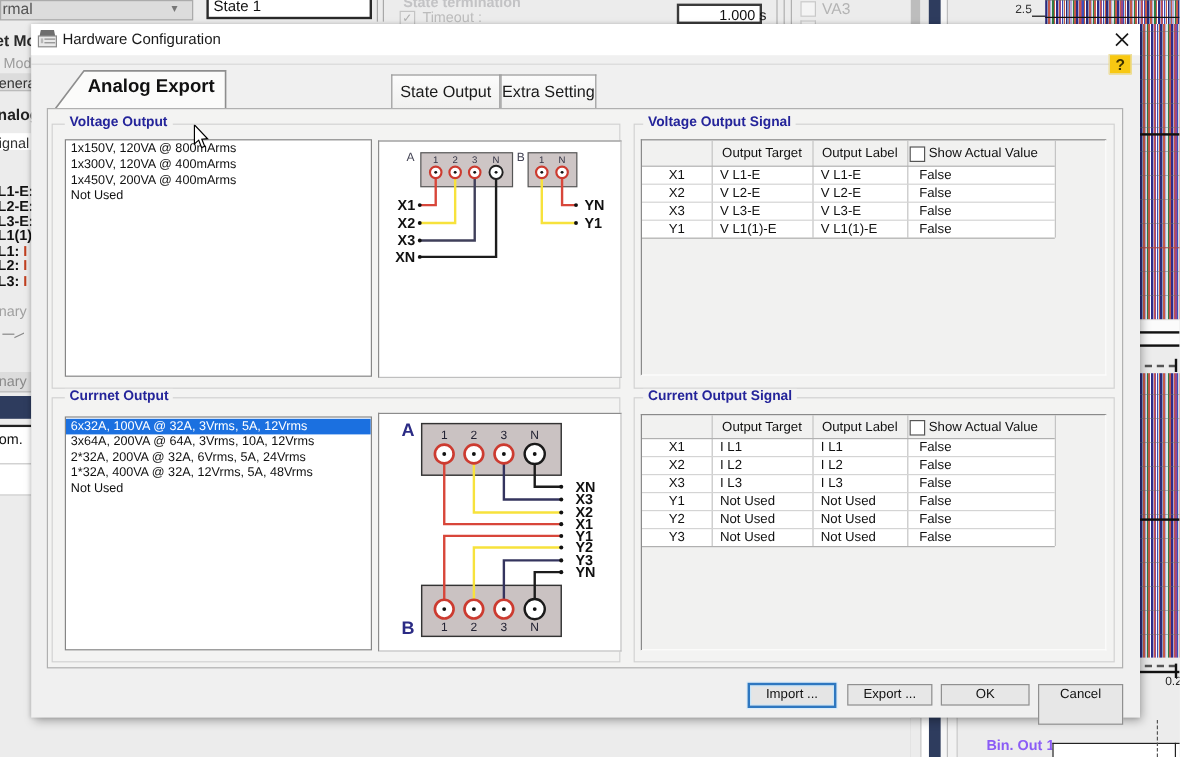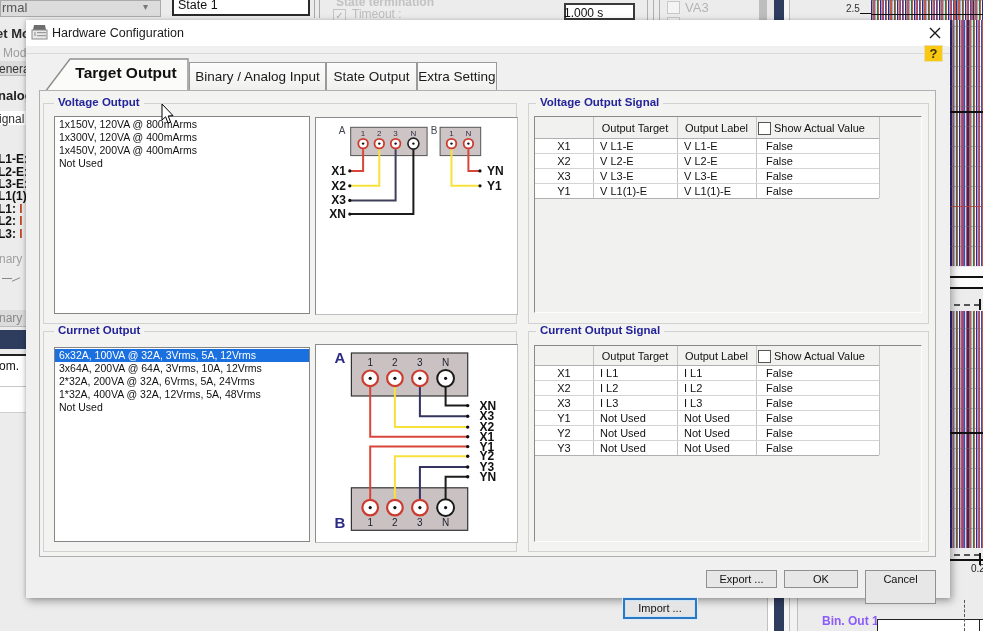--- a/index.html
+++ b/index.html
@@ -16,21 +16,21 @@
   <div class="abs" style="left:2px;top:0px;font-size:13px;color:#555;">rmal</div>
   <div class="abs" style="left:143px;top:1px;font-size:10px;color:#777;">▾</div>
   <div class="abs" style="left:172px;top:-4px;width:138px;height:20px;background:#fff;border:2px solid #2a2a2a;box-sizing:border-box;"></div>
   <div class="abs" style="left:178px;top:-2px;font-size:12.5px;color:#111;">State 1</div>
   <div class="abs" style="left:314px;top:0;width:1px;height:18px;background:#a8a8a8;"></div>
   <div class="abs" style="left:319px;top:0;width:1px;height:18px;background:#a8a8a8;"></div>
   <div class="abs" style="left:336px;top:-5px;font-size:12px;font-weight:bold;color:#c3c3c5;">State termination</div>
   <div class="abs" style="left:333px;top:9px;width:11px;height:11px;border:1px solid #c4c4c4;background:#ededed;color:#b0b0b0;font-size:10px;line-height:11px;text-align:center;">✓</div>
   <div class="abs" style="left:352px;top:7px;font-size:12px;color:#bcbcbc;">Timeout :</div>
   <div class="abs" style="left:564px;top:3px;width:71px;height:17px;background:#fff;border:2px solid #3a3a3a;box-sizing:border-box;"></div>
-  <div class="abs" style="left:564px;top:6px;width:64px;font-size:12px;color:#111;text-align:left;">1.000 s</div>
+  <div class="abs" style="left:564px;top:6px;width:64px;font-size:12px;color:#111;text-align:center;padding-left:23px;">1.000 s</div>
   <div class="abs" style="left:647px;top:0;width:1px;height:20px;background:#b0b0b0;"></div>
   <div class="abs" style="left:653px;top:0;width:1px;height:20px;background:#b0b0b0;"></div>
   <div class="abs" style="left:659px;top:0;width:1px;height:20px;background:#b0b0b0;"></div>
   <div class="abs" style="left:667px;top:1px;width:11px;height:11px;border:1px solid #c8c8c8;background:#f4f4f4;"></div>
   <div class="abs" style="left:685px;top:0px;font-size:13px;color:#b4b4b4;">VA3</div>
   <div class="abs" style="left:667px;top:17px;width:11px;height:3px;border:1px solid #c8c8c8;border-bottom:none;background:#f4f4f4;"></div>
 
   <div class="abs" style="left:759px;top:0;width:8px;height:631px;background:#bdbdbd;"></div>
   <div class="abs" style="left:767px;top:0;width:7px;height:631px;background:#e8e8e8;"></div>
   <div class="abs" style="left:774px;top:0;width:10px;height:631px;background:#2e3c5e;"></div>
@@ -110,28 +110,27 @@
   </svg>
   <div class="abs" style="left:26px;top:6px;font-size:12.5px;color:#1a1a1a;">Hardware Configuration</div>
 
   <svg class="abs" style="left:902px;top:6px;" width="14" height="14" viewBox="0 0 14 14">
     <path d="M2,2 L12,12 M12,2 L2,12" stroke="#1a1a1a" stroke-width="1.4"></path>
   </svg>
 
   <div class="abs" style="left:898px;top:25px;width:19px;height:17px;background:#f8c812;border:1px solid #e8dfae;box-sizing:border-box;
        font-size:13px;font-weight:bold;color:#3c3000;text-align:center;line-height:16px;">?</div>
 
-  <div class="abs tab" style="left:163px;top:42px;width:137px;height:28px;">Binary / Analog Input</div>
   <div class="abs tab" style="left:300px;top:42px;width:91px;height:28px;">State Output</div>
   <div class="abs tab" style="left:391px;top:42px;width:80px;height:28px;">Extra Setting</div>
   <svg class="abs" style="left:14px;top:38px;" width="152" height="35" viewBox="0 0 152 35">
     <polygon points="5,35 30,1 149,1 149,35" fill="#fbfbfa"></polygon>
     <polyline points="5,34 30,1 148,1 148,34" fill="none" stroke="#8e8e8e" stroke-width="1.4"></polyline>
   </svg>
-  <div class="abs" style="left:44px;top:44px;width:112px;text-align:center;font-size:15.5px;font-weight:bold;color:#111;">Target Output</div>
+  <div class="abs" style="left:44px;top:44px;width:112px;text-align:center;font-size:15.5px;font-weight:bold;color:#111;">Analog Export</div>
 
   <div class="abs" style="left:13px;top:70px;width:897px;height:467px;background:#f3f3f2;border:1px solid #b0b0b0;box-sizing:border-box;"></div>
 
   <div class="abs grp" style="left:17px;top:83px;width:474px;height:221px;"></div>
   <div class="abs grplbl" style="left:28px;top:76px;">Voltage Output</div>
   <div class="abs grp" style="left:502px;top:83px;width:401px;height:221px;"></div>
   <div class="abs grplbl" style="left:510px;top:76px;">Voltage Output Signal</div>
   <div class="abs grp" style="left:17px;top:311px;width:474px;height:221px;"></div>
   <div class="abs grplbl" style="left:28px;top:304px;">Currnet Output</div>
   <div class="abs grp" style="left:502px;top:311px;width:401px;height:221px;"></div>
@@ -344,21 +343,21 @@
   <div class="abs tc" style="left:740px;top:376px;">False</div>
   <div class="abs tc" style="left:740px;top:391px;">False</div>
   <div class="abs tc" style="left:740px;top:406px;">False</div>
   <div class="abs tc" style="left:740px;top:421px;">False</div>
 
   <svg class="abs" style="left:135px;top:84px;" width="14" height="21" viewBox="0 0 14 21">
     <path d="M1,0 L1,16 L4.6,12.8 L7,19 L9.6,18 L7.2,12 L12,11.6 Z" fill="#fff" stroke="#000" stroke-width="1"></path>
   </svg>
 
   <div class="abs" style="left:597px;top:549px;width:74px;height:21px;border:2px solid #2e77c0;background:#e5e5e5;box-sizing:border-box;box-shadow:inset 0 0 0 1px #c8e6fa, 0 0 0 1px #d8ecfb;
-       font-size:11px;color:#111;text-align:center;line-height:17px;margin-top:29px;">Import ...</div>
+       font-size:11px;color:#111;text-align:center;line-height:17px;">Import ...</div>
   <div class="abs btn" style="left:680px;top:550px;width:71px;height:18px;">Export ...</div>
   <div class="abs btn" style="left:758px;top:550px;width:74px;height:18px;">OK</div>
   <div class="abs btn" style="left:839px;top:550px;width:71px;height:34px;">Cancel</div>
 </div>
 
 <style>
   .btn{border:1px solid #909090;background:#e7e7e7;box-sizing:border-box;
        font-size:11px;color:#111;text-align:center;line-height:16px;}
   .tab{border:1px solid #9a9a9a;border-bottom:none;box-sizing:border-box;
        background:linear-gradient(#fcfcfc,#f0f0ef);font-size:13.5px;color:#1a1a1a;

